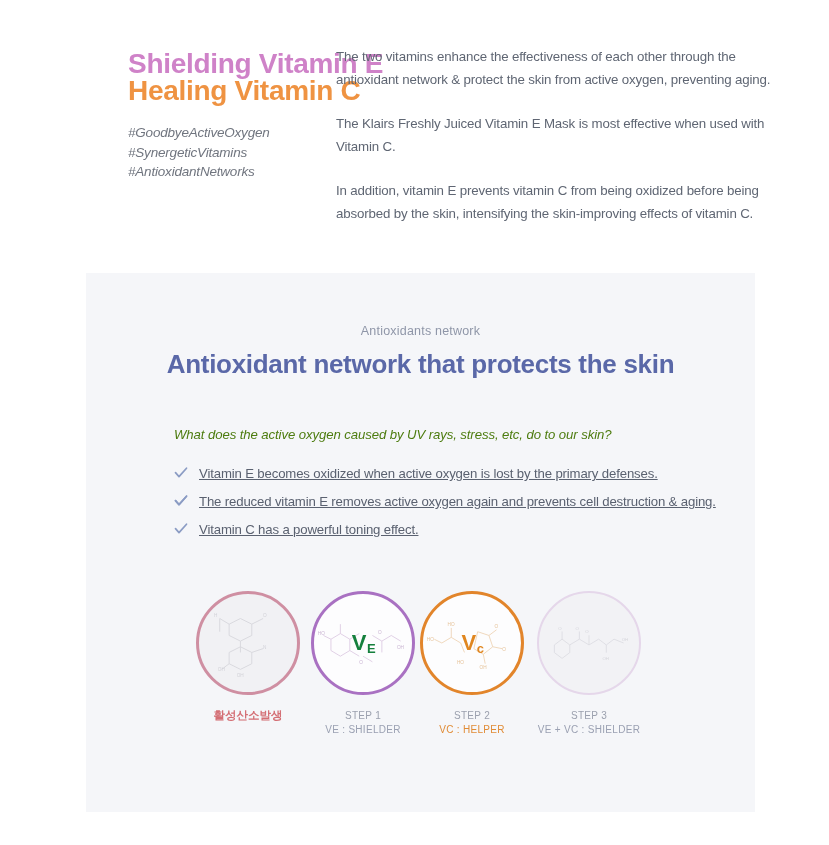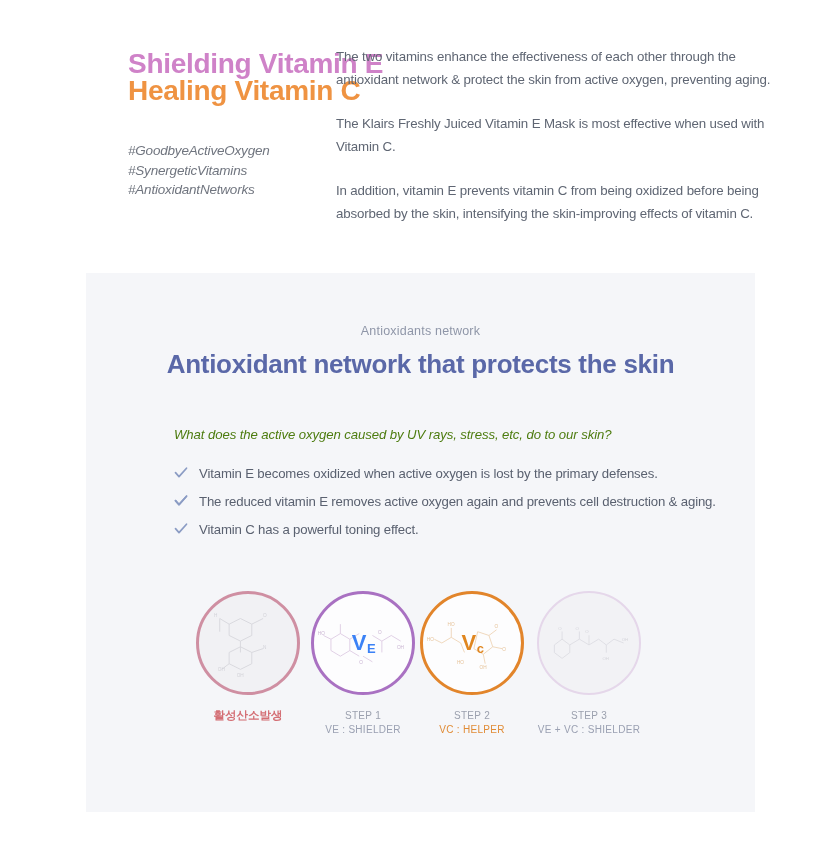--- a/index.html
+++ b/index.html
@@ -36,21 +36,21 @@
     letter-spacing: -0.3px;
     margin: 0;
     white-space: nowrap;
   }
   .headline-e { color: #cf82c8; }
   .headline-c { color: #ef9342; }
 
   .hashtags {
     position: absolute;
     left: 128px;
-    top: 141px;
+    top: 123px;
     font-style: italic;
     font-size: 13.5px;
     line-height: 19.5px;
     color: #70757f;
     letter-spacing: -0.2px;
   }
   .hashtags div { white-space: nowrap; }
 
   .intro-copy {
     position: absolute;
@@ -105,20 +105,21 @@
     list-style: none;
   }
   .bullet-list li {
     position: relative;
     padding-left: 25px;
     margin-bottom: 10px;
     font-size: 13.2px;
     line-height: 18px;
     color: #5a6170;
     letter-spacing: -0.15px;
+    text-decoration: underline;
   }
   .bullet-check {
     position: absolute;
     left: 0;
     top: 1px;
     width: 14px;
     height: 14px;
     color: #8b9cc4;
   }
   .bullet-check svg { display: block; }
@@ -181,21 +182,21 @@
     z-index: 2;
   }
   .vlabel sub {
     font-size: 13px;
     font-weight: bold;
     vertical-align: baseline;
     position: relative;
     top: 3px;
     left: 1px;
   }
-  .vlabel-e { color: #3b82f6; }
+  .vlabel-e { color: #15803d; }
   .vlabel-c { color: #e0861f; }
 
   .node-caption {
     position: absolute;
     top: 118px;
     width: 190px;
     left: 50%;
     margin-left: -95px;
     text-align: center;
     font-size: 10px;

